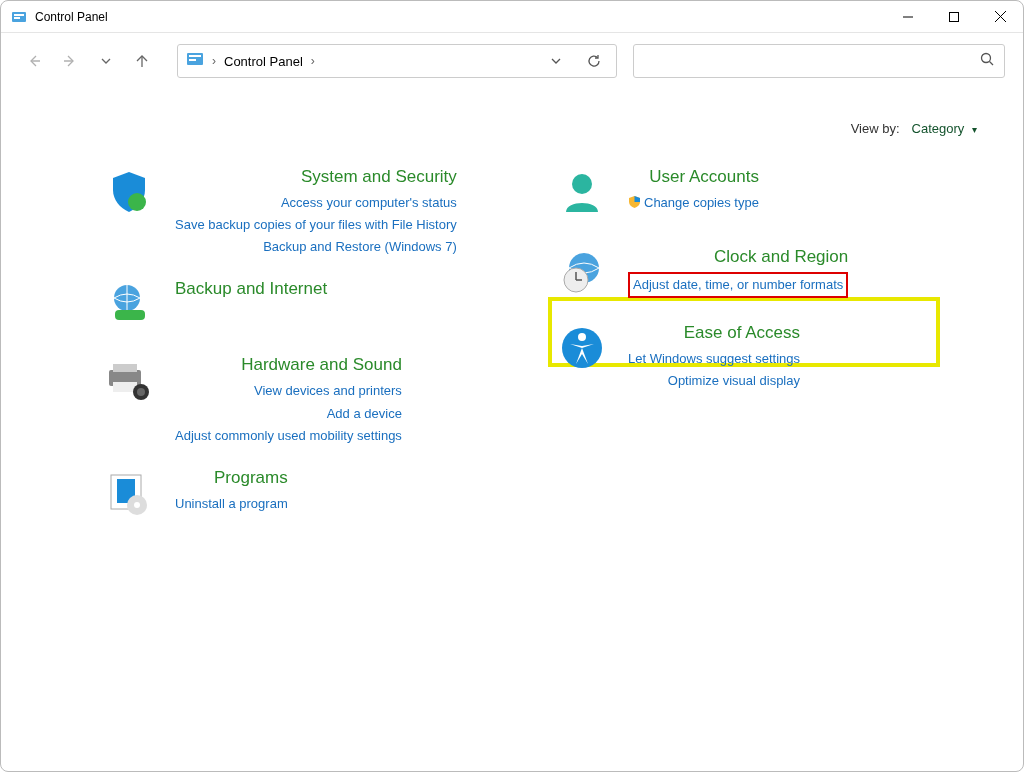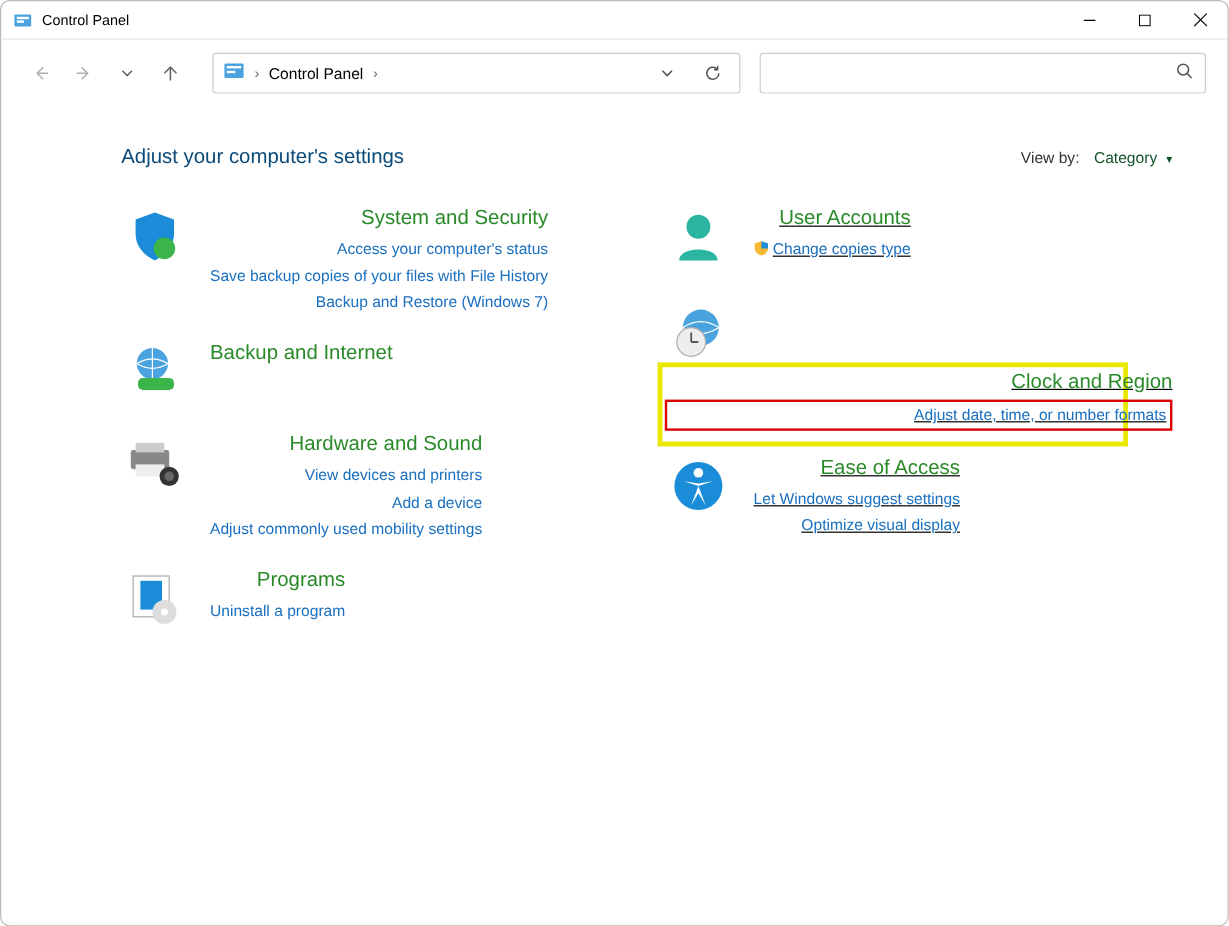--- a/index.html
+++ b/index.html
@@ -284,21 +284,20 @@
       <svg width="14" height="14" viewBox="0 0 14 14" fill="none">
           <circle cx="6" cy="6" r="4.5" stroke="#555" stroke-width="1.3"></circle>
           <line x1="9.5" y1="9.5" x2="13" y2="13" stroke="#555" stroke-width="1.3"></line>
         </svg>
     </span>
   </div>
 </div>
 
 <div class="content">
   <div class="content-header">
-    <div class="heading">Adjust your computer's settings</div>
     <div class="view-by">
       <span class="view-by-label">View by:</span>
       <span class="view-by-value">
         <span>Category</span>
         <span class="caret-down">▾</span>
       </span>
     </div>
   </div>
 
   <div class="categories">
@@ -360,21 +359,21 @@
               <circle cx="32" cy="36" r="3" fill="#fff"></circle>
             </svg>
         </div>
         <div class="cat-body">
           <a class="cat-title">Programs</a>
           <a class="cat-link">Uninstall a program</a>
         </div>
       </div>
     </div>
 
-    <div class="col" style="position:relative;text-decoration:underline;">
+    <div class="col" style="position:relative;">
 
       <div class="category">
         <div class="cat-icon">
           <svg width="48" height="48" viewBox="0 0 48 48">
               <circle cx="24" cy="16" r="10" fill="#2bb5a0"></circle>
               <path d="M8 44 C8 32 40 32 40 44 Z" fill="#2bb5a0"></path>
             </svg>
         </div>
         <div class="cat-body">
           <a class="cat-title">User Accounts</a>
@@ -385,21 +384,21 @@
                   <path d="M6.5 1 L12 3 V7 L6.5 7 Z" fill="#1a8cd8"></path>
                 </svg>
             </span><span>Change copies type</span>
           </a>
         </div>
       </div>
 
 
       <div class="yellow-box" style="left:-6px; top:131px; width:392px; height:70px;"></div>
 
-      <div class="category" style="padding-top:4px;flex-direction:column;">
+      <div class="category" style="padding-top:4px;">
         <div class="cat-icon">
           <svg width="48" height="48" viewBox="0 0 48 48">
               <circle cx="26" cy="20" r="15" fill="#4aa3df"></circle>
               <path d="M11 20 Q26 10 41 20 M11 20 Q26 30 41 20" stroke="#fff" stroke-width="1" fill="none"></path>
               <circle cx="18" cy="32" r="12" fill="#eee" stroke="#aaa"></circle>
               <line x1="18" y1="32" x2="18" y2="24" stroke="#555" stroke-width="1.5"></line>
               <line x1="18" y1="32" x2="24" y2="32" stroke="#555" stroke-width="1.5"></line>
             </svg>
         </div>
         <div class="cat-body">

